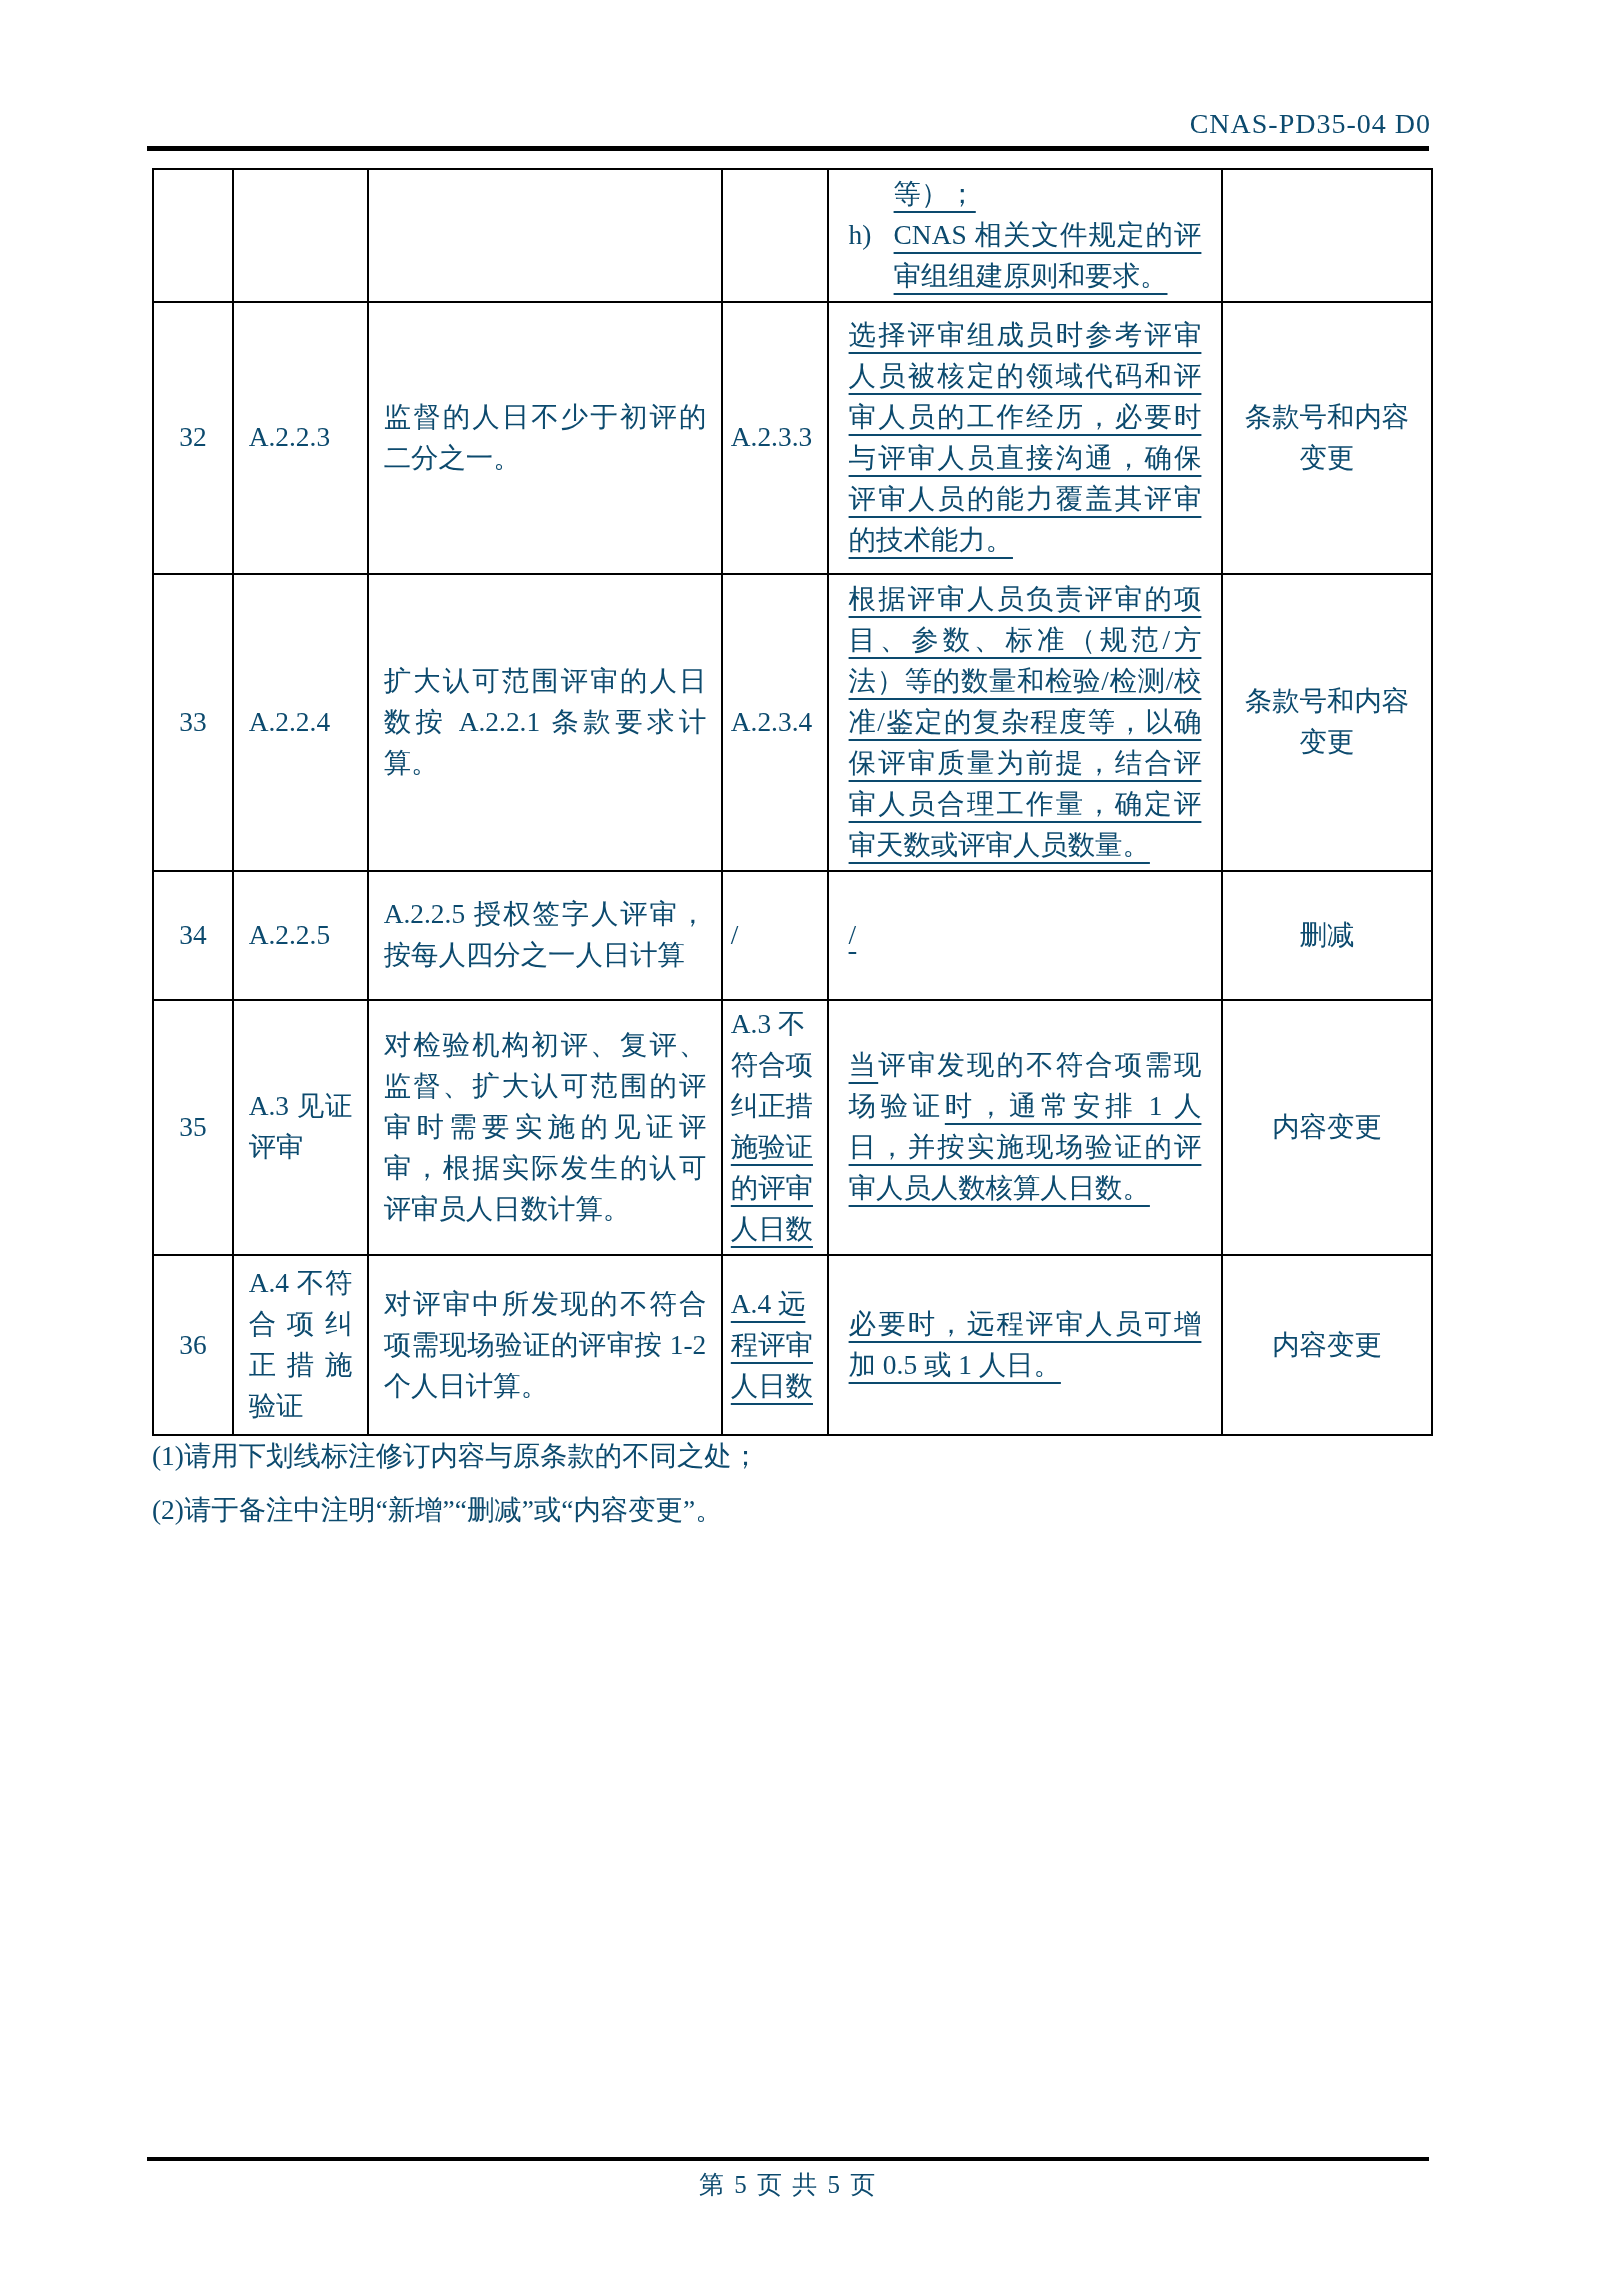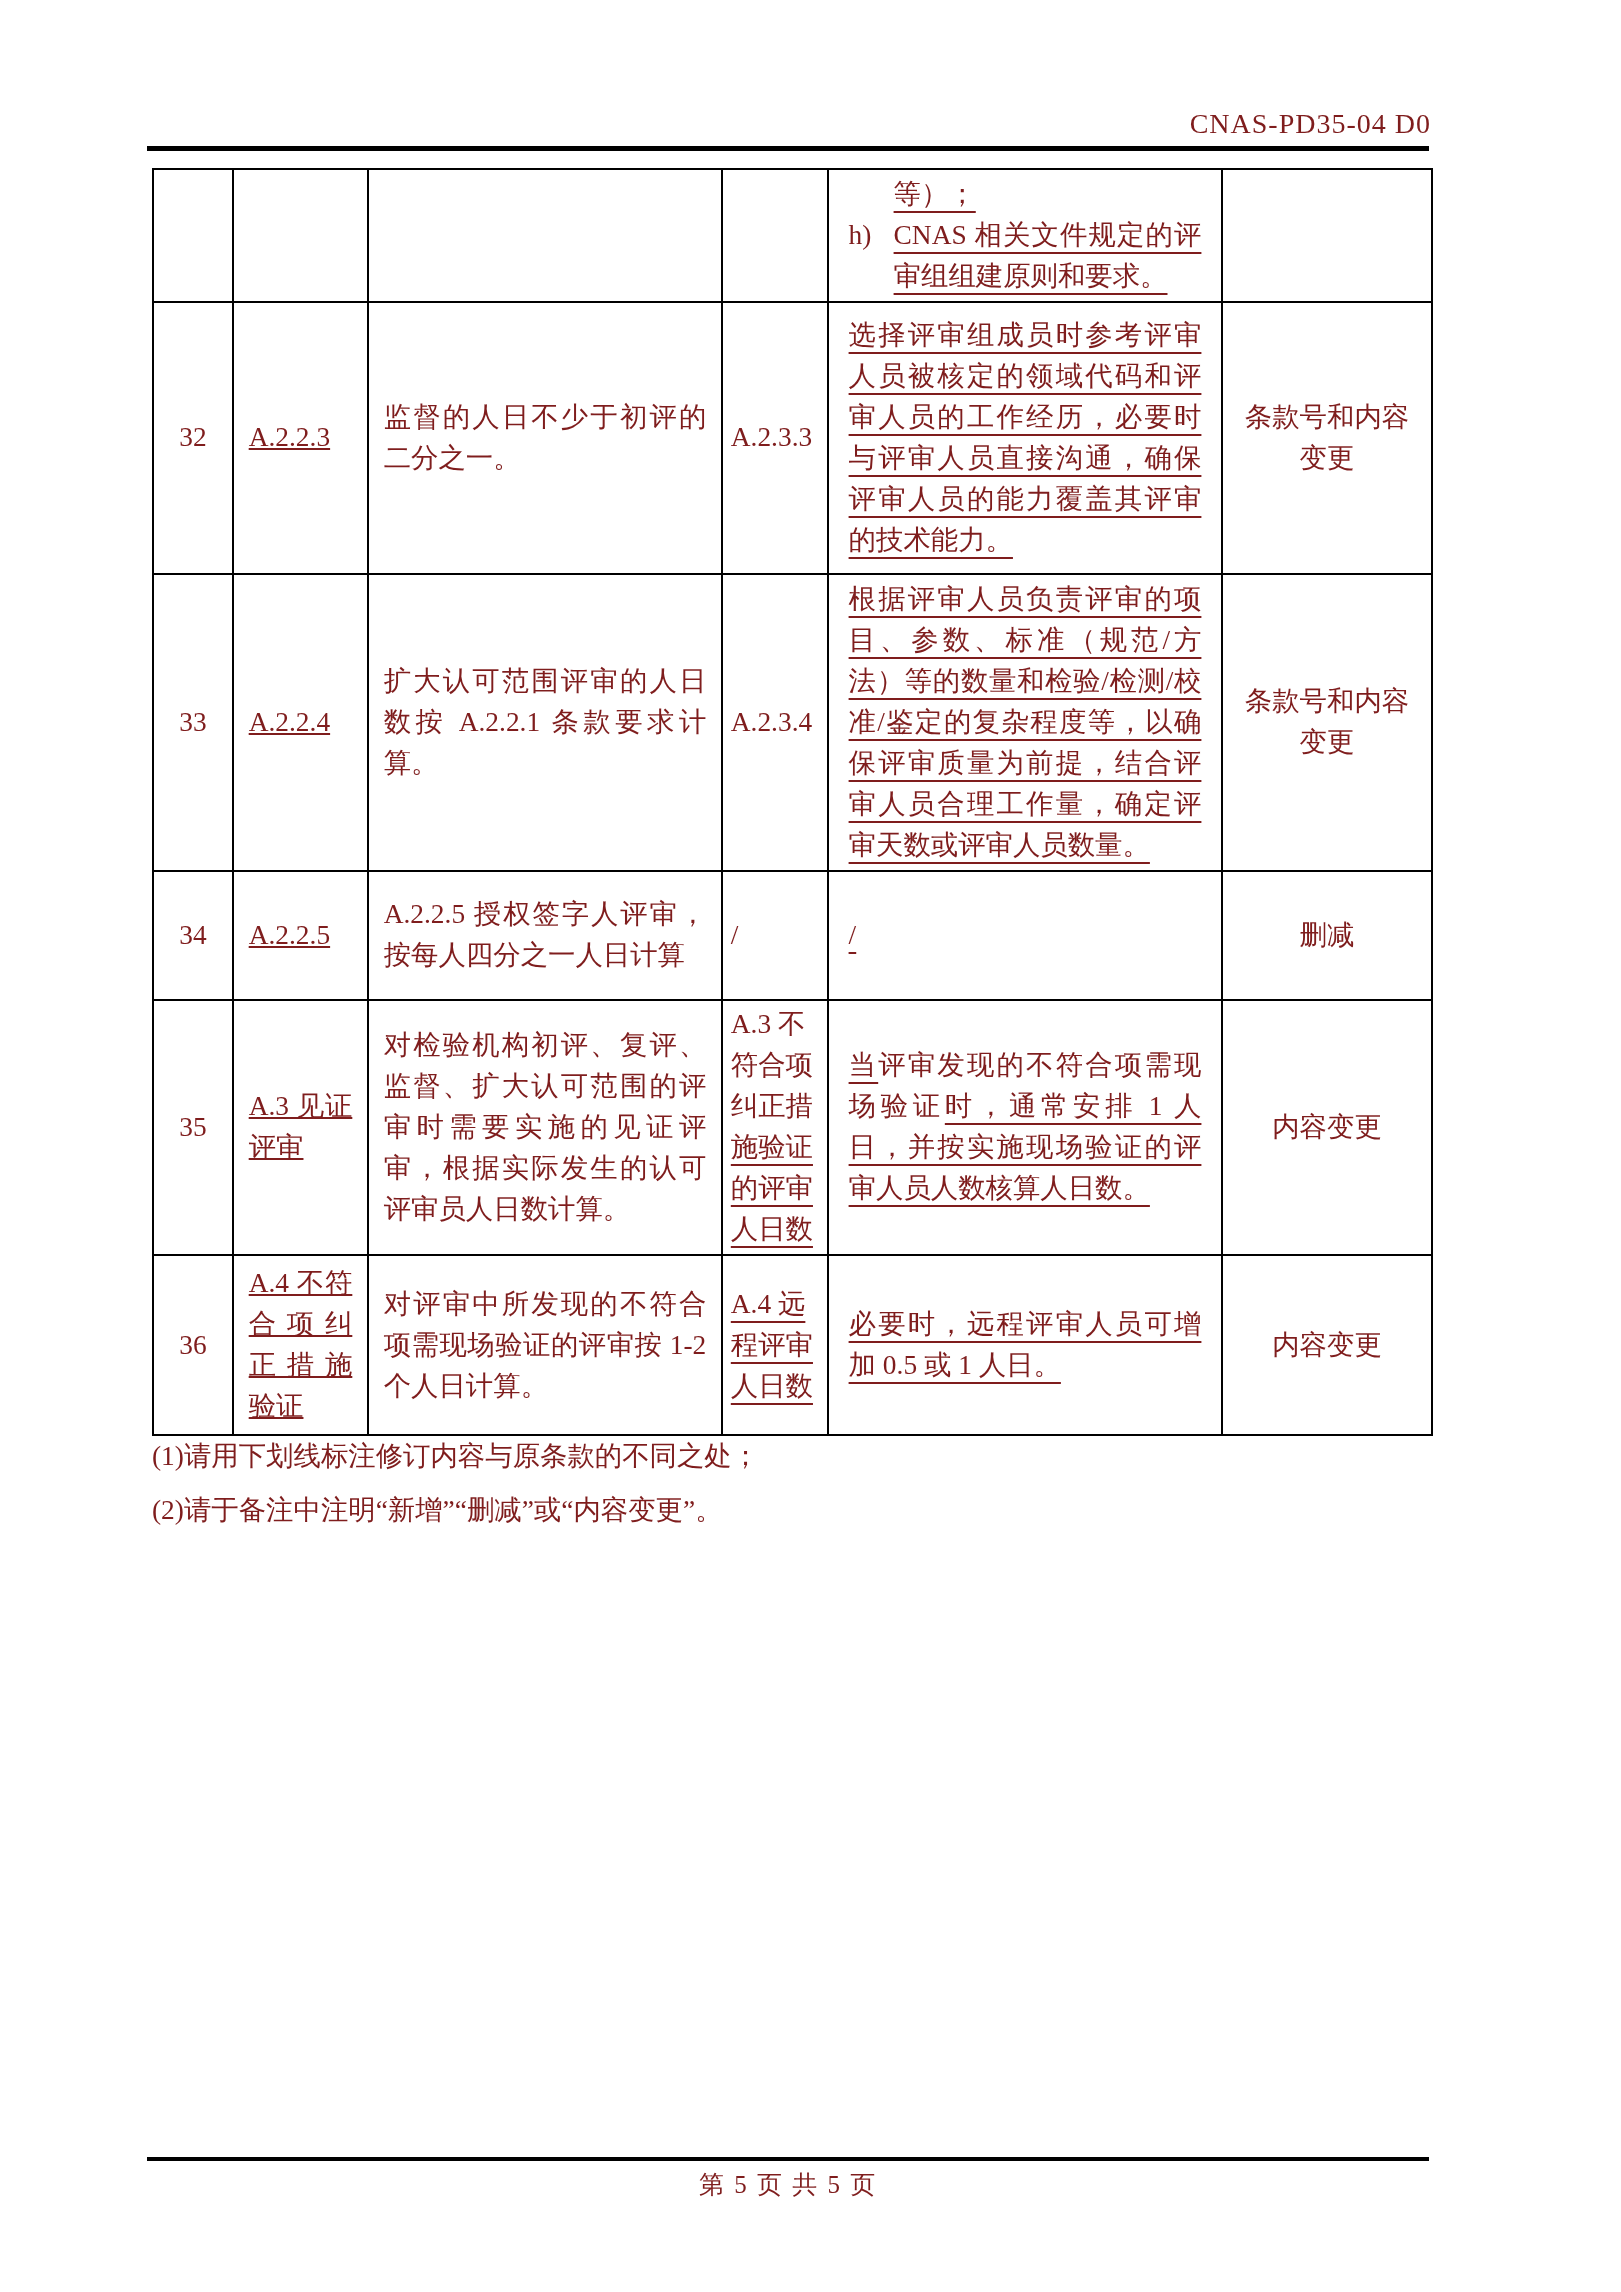--- a/index.html
+++ b/index.html
@@ -3,21 +3,21 @@
 <meta charset="utf-8">
 <style>
   * { margin: 0; padding: 0; box-sizing: border-box; }
   html, body { background: #ffffff; }
   .page {
     position: relative;
     width: 1621px;
     height: 2293px;
     background: #ffffff;
     font-family: "Liberation Serif", "DejaVu Serif", serif;
-    color: #7f1d1d;
+    color: #0c4a6e;
     overflow: hidden;
   }
   .doc-code {
     position: absolute;
     top: 108px;
     right: 190px;
     font-size: 28px;
     letter-spacing: 1px;
     white-space: nowrap;
   }
@@ -38,21 +38,21 @@
     table-layout: fixed;
     font-size: 27.4px;
     line-height: 41px;
   }
   table.rev td {
     border: 2px solid #000000;
     vertical-align: middle;
     overflow: hidden;
   }
   td.c-no     { text-align: center; padding: 2px 3.9px; }
-  td.c-clause { text-align: justify; padding: 2px 14.7px; word-break: break-all; text-decoration: underline; }
+  td.c-clause { text-align: justify; padding: 2px 14.7px; word-break: break-all; }
   td.c-oldcon { text-align: justify; padding: 3.9px 14.7px; word-break: break-all; }
   td.c-newcl  { text-align: left; padding: 3.9px 7.8px; word-break: break-all; margin-left: 11px; }
   td.c-newcon { padding: 3.9px 19.6px; word-break: break-all; }
   td.c-remark { text-align: center; padding: 2px 11.8px; }
   td.v-top    { vertical-align: top; }
   .para { position: relative; text-align: justify; }
   .para.hang { padding-left: 45px; }
   .para .marker { position: absolute; left: 0; top: 0; }
   .u {
     text-decoration: underline;

